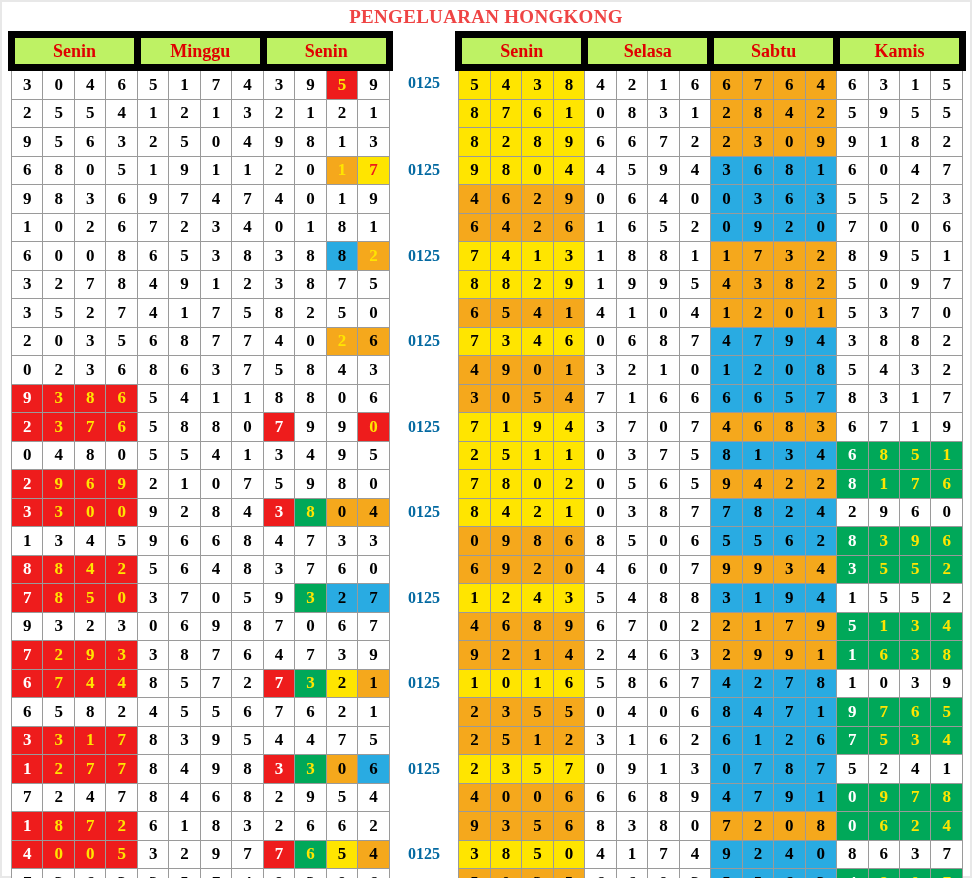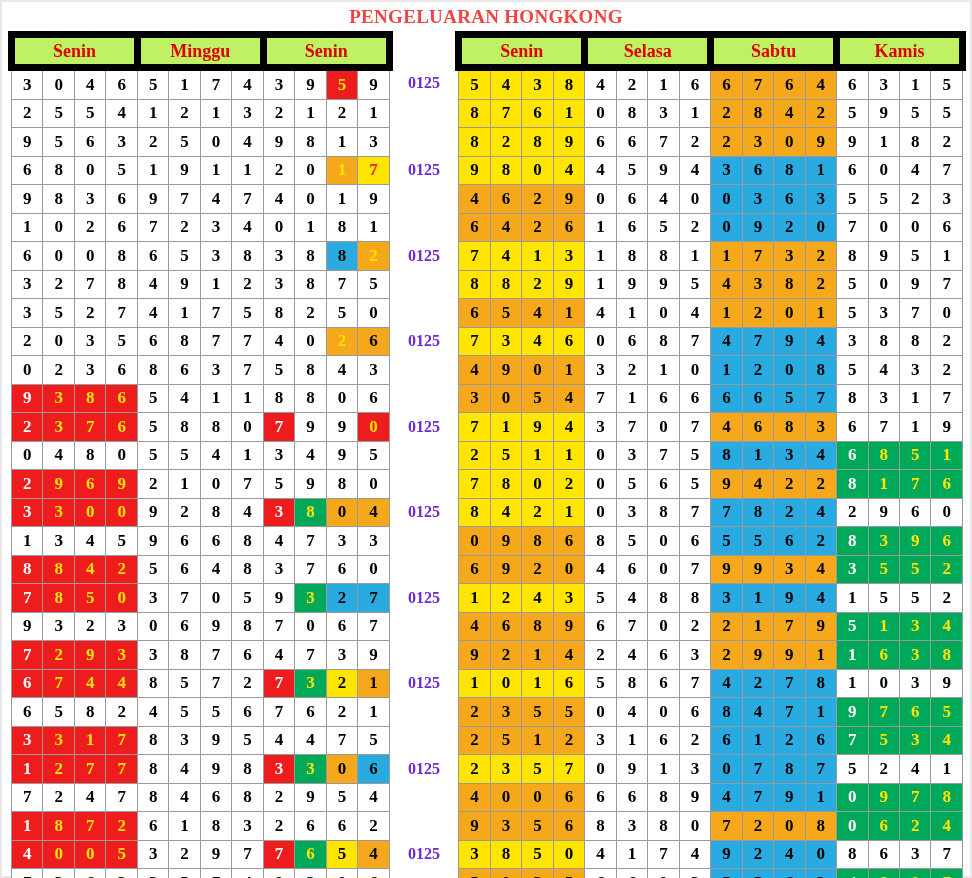--- a/index.html
+++ b/index.html
@@ -58,21 +58,21 @@
   .c-yellow{background:#ffe500;color:#000;}
   .c-orange{background:#f5a81c;color:#000;}
   .c-red{background:#ee1c1c;color:#ffffff;}
   .c-blue{background:#29abe2;color:#000;}
   .c-green{background:#00a859;color:#ffffff;}
   .c-red-y{background:#ee1c1c;color:#ffe500;}
   .c-green-y{background:#00a859;color:#ffe500;}
   .c-orange-y{background:#f5a81c;color:#ffe500;}
   .c-yellow-r{background:#ffe500;color:#ee1c1c;}
   .tag{
-    color:#6d28d9;
+    color:#0369a1;
     font-size:16px;
     font-weight:bold;
     background:#ffffff;
     border:none;
   }
   .tag-empty{border:none;background:#ffffff;}
 </style>
 </head>
 <body>
 

